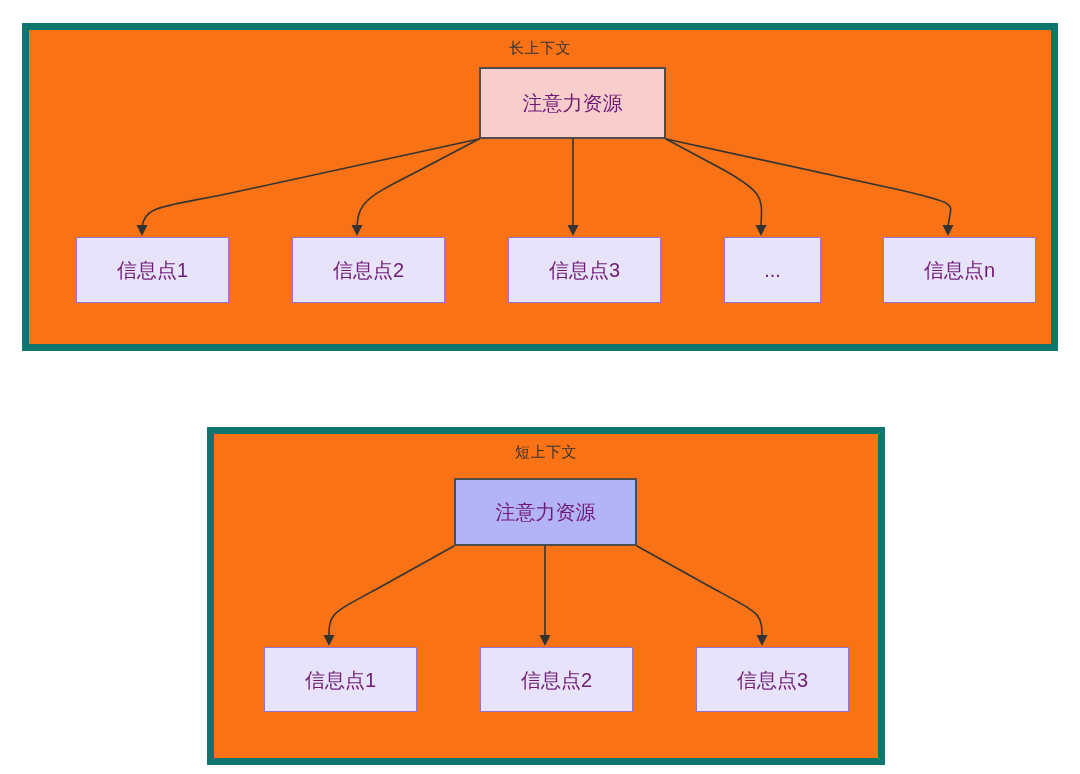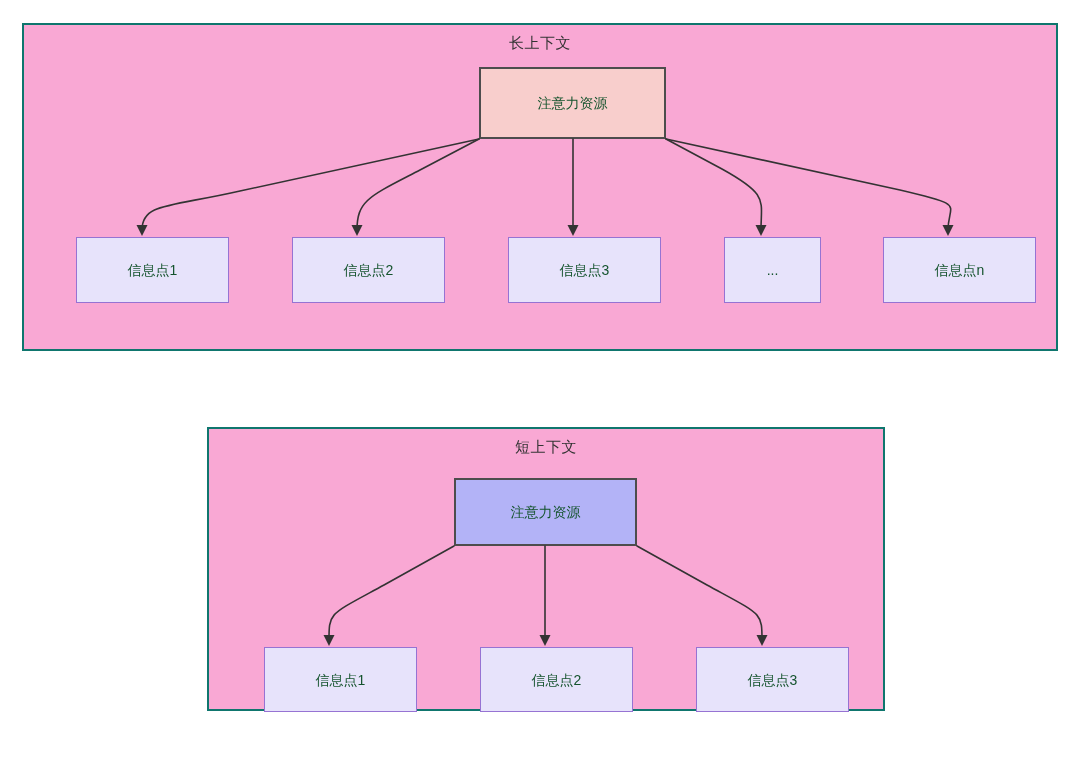--- a/index.html
+++ b/index.html
@@ -16,57 +16,57 @@
     position: relative;
   }
   #stage {
     position: relative;
     width: 1080px;
     height: 774px;
     background: #ffffff;
   }
   .context-panel {
     position: absolute;
-    background: #f9a8d4;
-    border: 2px solid #0f766e;
+    background: #f97316;
+    border: 7px solid #0f766e;
     box-sizing: border-box;
   }
   #panel-long {
     left: 22px;
     top: 23px;
     width: 1036px;
     height: 328px;
   }
   #panel-short {
     left: 207px;
     top: 427px;
     width: 678px;
-    height: 284px;
+    height: 338px;
   }
   .panel-title {
     position: absolute;
     top: 8px;
     left: 0;
     width: 100%;
     text-align: center;
     font-size: 15px;
     color: #333333;
     letter-spacing: 0.5px;
     line-height: 20px;
   }
   .node {
     position: absolute;
     box-sizing: border-box;
     display: flex;
     align-items: center;
     justify-content: center;
-    font-size: 14px;
+    font-size: 20px;
     line-height: 20px;
     text-align: center;
-    color: #14532d;
+    color: #701a75;
   }
   .node-attention-long {
     background: #f8cecc;
     border: 2px solid #4d4d4d;
   }
   .node-attention-short {
     background: #b3b3f7;
     border: 2px solid #4d4d4d;
   }
   .node-info {

